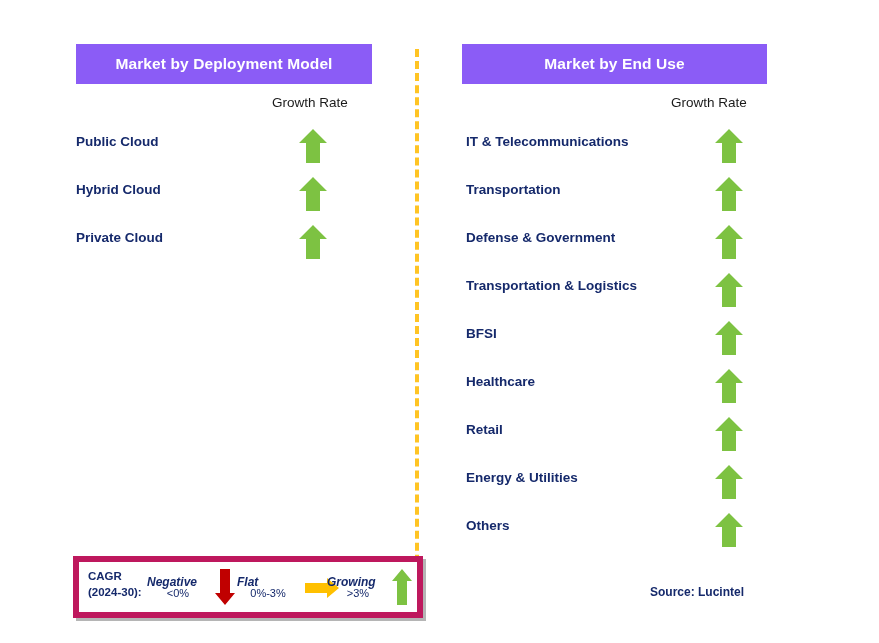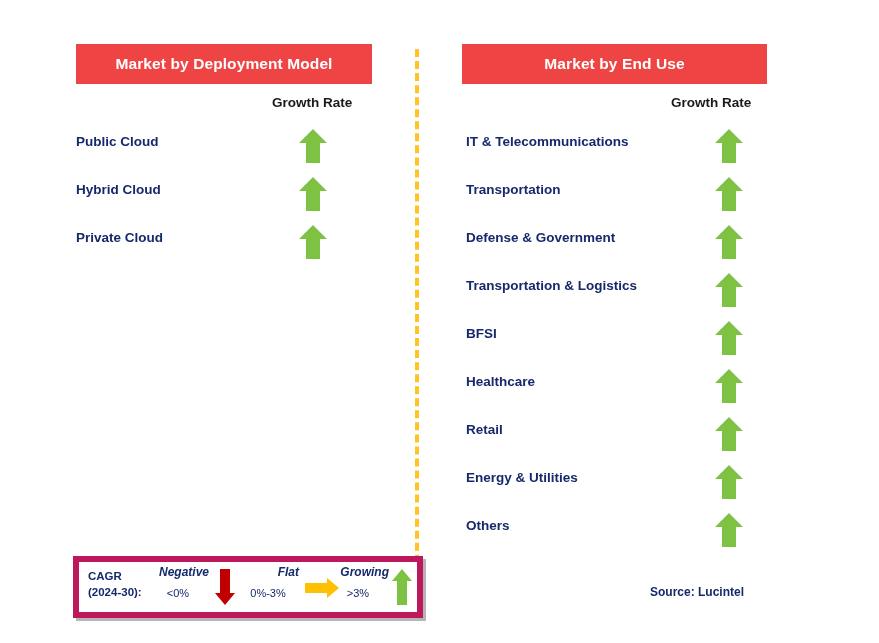--- a/index.html
+++ b/index.html
@@ -21,35 +21,35 @@
     width: 879px;
     height: 643px;
   }
 
   
   .panel { position: absolute; }
   #panel-deployment { left: 76px;  top: 44px; width: 296px; }
   #panel-enduse     { left: 462px; top: 44px; width: 305px; }
 
   .panel-header {
-    background: #ef4444;
+    background: #8b5cf6;
     color: #ffffff;
     font-size: 15.5px;
     font-weight: bold;
     text-align: center;
     line-height: 40px;
     height: 40px;
     letter-spacing: 0.1px;
   }
 
   .growth-rate-label {
     position: absolute;
     top: 95px;
     font-size: 13.5px;
-    font-weight: bold;
+    font-weight: normal;
     color: #1a1a1a;
     white-space: nowrap;
   }
   #gr-left  { left: 272px; }
   #gr-right { left: 671px; }
 
   
   .rows { position: absolute; }
   #rows-left  { left: 76px;  top: 128px; width: 300px; text-align: center; }
   #rows-right { left: 466px; top: 128px; width: 305px; }
@@ -103,27 +103,27 @@
     top: 6px;
     font-size: 11.5px;
     font-weight: bold;
     color: #15296b;
     line-height: 16px;
     white-space: nowrap;
   }
   .lg-item { position: absolute; top: 0; height: 46px; }
   .lg-word {
     position: absolute;
-    top: 3px;
+    top: 13px;
     font-size: 12px;
     font-style: italic;
     font-weight: bold;
     color: #15296b;
     white-space: nowrap;
-    text-align: right;
+    text-align: left;
     width: 100%;
   }
   .lg-val {
     position: absolute;
     top: 25px;
     font-size: 11px;
     color: #15296b;
     white-space: nowrap;
     text-align: center;
     width: 100%;

